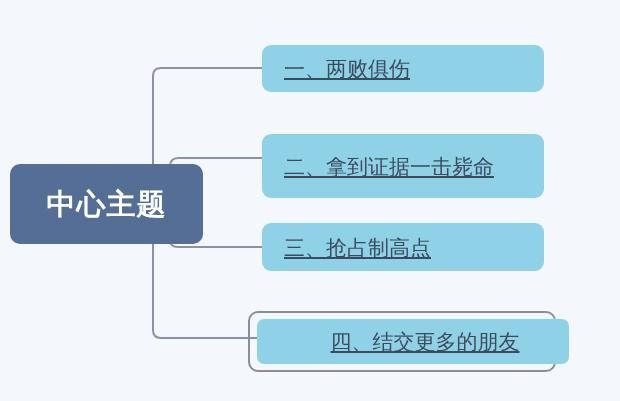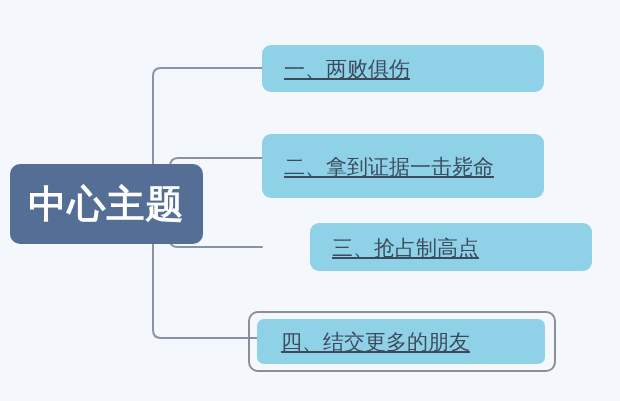--- a/index.html
+++ b/index.html
@@ -36,21 +36,21 @@
     left: 10px;
     top: 164px;
     width: 193px;
     height: 80px;
     background: #546e96;
     border-radius: 10px;
     justify-content: center;
   }
   #central-node .node-text {
     color: #ffffff;
-    font-size: 38px;
+    font-size: 29px;
     font-weight: bold;
     letter-spacing: 1px;
     line-height: 1;
     white-space: nowrap;
   }
   .branch-node {
     background: #8fd2e8;
     border-radius: 9px;
     padding-left: 22px;
   }
@@ -71,39 +71,39 @@
     left: 262px;
     top: 134px;
     width: 282px;
     height: 64px;
   }
   #branch-node-3 {
     left: 262px;
     top: 223px;
     width: 282px;
     height: 48px;
-    margin-left: 48px;
   }
   #branch-node-4-wrap {
     position: absolute;
     left: 248px;
     top: 311px;
     width: 308px;
     height: 61px;
     box-sizing: border-box;
     border: 2px solid #8a8f96;
     border-radius: 10px;
     background: transparent;
   }
   #branch-node-4 {
     left: 7px;
     top: 6px;
-    width: 288px;
+    width: 312px;
     height: 45px;
     border-radius: 7px;
+    justify-content: center;
   }
   #branch-node-4 .node-text {
     padding-left: 2px;
   }
 </style>
 </head>
 <body>
 
 <div id="canvas">
 

